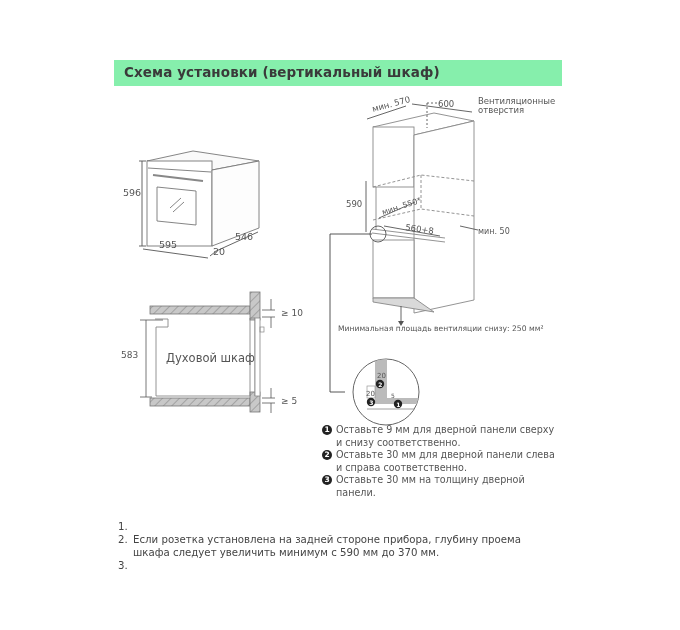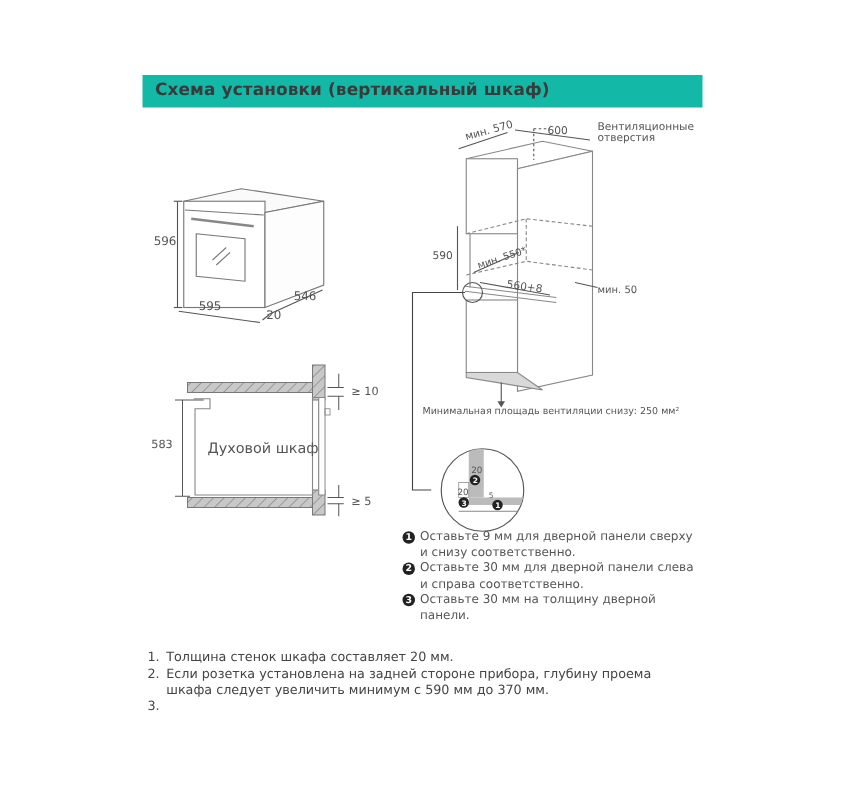--- a/index.html
+++ b/index.html
@@ -1,19 +1,19 @@
 <!DOCTYPE html>
 <html><head>
 <meta charset="utf-8">
 <style>
   html, body { margin:0; padding:0; background:#ffffff; }
   body { width:680px; height:630px; position:relative; overflow:hidden;
          font-family:"DejaVu Sans", sans-serif; color:#555; }
   .header-bar { position:absolute; left:114px; top:60px; width:448px; height:26px;
-                background:#14b8a6; }
+                background:#86efac; }
   .header-title { position:absolute; left:10px; top:4px; font-size:13.5px; font-weight:bold;
                   color:#3a3a3a; letter-spacing:0.1px; white-space:nowrap; }
   svg { position:absolute; left:0; top:0; }
   .lbl { font-family:"DejaVu Sans", sans-serif; fill:#555; }
   .legend { position:absolute; left:322px; top:424px; width:240px; font-size:9.6px; color:#555; line-height:12.5px; }
   .legend-item { display:flex; margin-bottom:0px; }
   .legend-num { width:14px; flex:none; display:inline-flex; align-items:flex-start; padding-top:1px; }
   .legend-num span { display:inline-block; width:10px; height:10px; border-radius:50%; background:#222;
                      color:#fff; font-size:7.5px; font-weight:bold; line-height:10px; text-align:center; }
   .notes { position:absolute; left:118px; top:520px; width:440px; font-size:10.2px; color:#444; line-height:13px; }
@@ -181,21 +181,20 @@
     <div class="legend-num">
         <span>3</span>
       </div>
     <div>Оставьте 30 мм на толщину дверной панели.</div>
   </div>
 </div>
 
 <div class="notes">
   <div class="note-item">
     <span class="note-num">1.</span>
-    <span>Толщина стенок шкафа составляет 20 мм.</span>
   </div>
   <div class="note-item">
     <span class="note-num">2.</span>
     <span>Если розетка установлена на задней стороне прибора, глубину проема шкафа следует увеличить минимум с 590 мм до 370 мм.</span>
   </div>
   <div class="note-item">
     <span class="note-num">3.</span>
   </div>
 </div>
 

